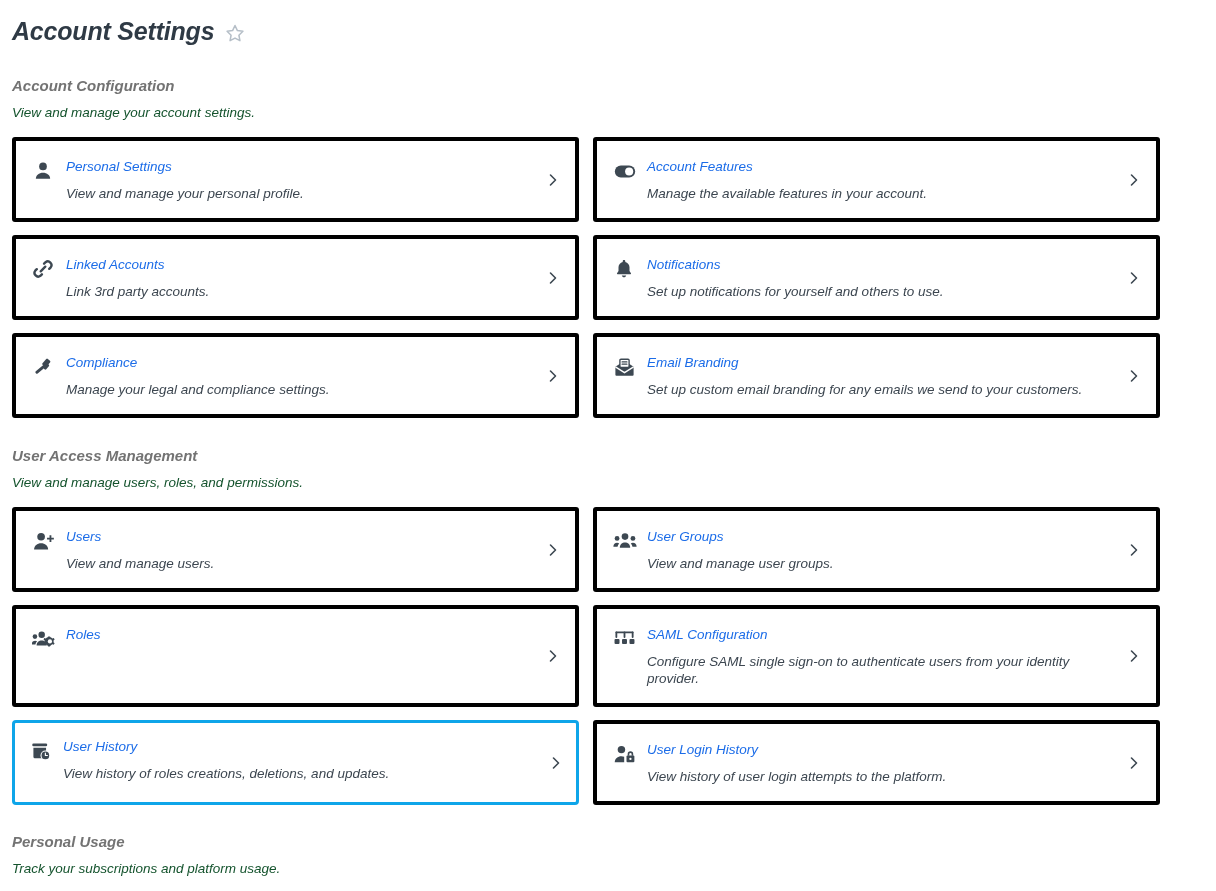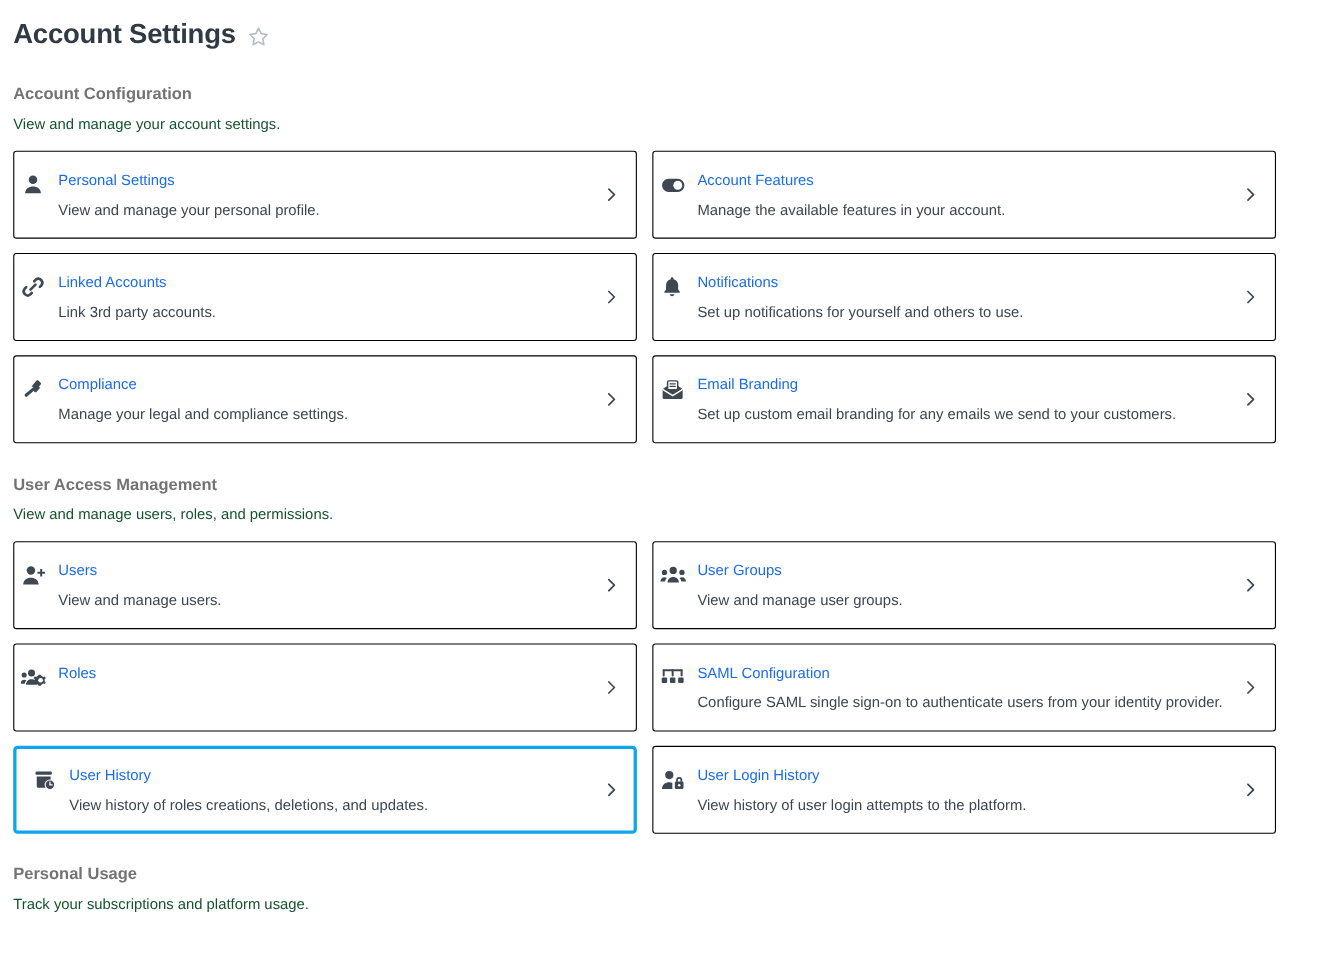--- a/index.html
+++ b/index.html
@@ -11,20 +11,21 @@
     width: 1216px;
     height: 891px;
     font-family: "Liberation Sans", sans-serif;
     color: #333f48;
     overflow: hidden;
   }
   .page {
     padding: 14px 12px 0 12px;
     box-sizing: border-box;
     width: 1172px;
+    font-style: italic;
   }
 
   
   .title-row {
     display: flex;
     align-items: center;
     gap: 10px;
     margin: 0 0 6px 0;
     height: 34px;
   }
@@ -70,27 +71,27 @@
   
   .card-grid {
     display: grid;
     grid-template-columns: 1fr 1fr;
     column-gap: 14px;
     row-gap: 13px;
   }
   .card {
     position: relative;
     background: #ffffff;
-    border: 1px solid #000000;
+    border: 4px solid #000000;
     border-radius: 3px;
     min-height: 80px;
     box-sizing: border-box;
     display: flex;
     align-items: flex-start;
-    padding: 16px 14px 16px 6px;
+    padding: 16px 14px 16px 16px;
     cursor: pointer;
   }
   .card.focused {
     border: 3px solid #0ea5e9;
     border-radius: 4px;
     padding: 14px 12px 14px 14px;
   }
   .card-icon {
     flex: 0 0 auto;
     width: 26px;

